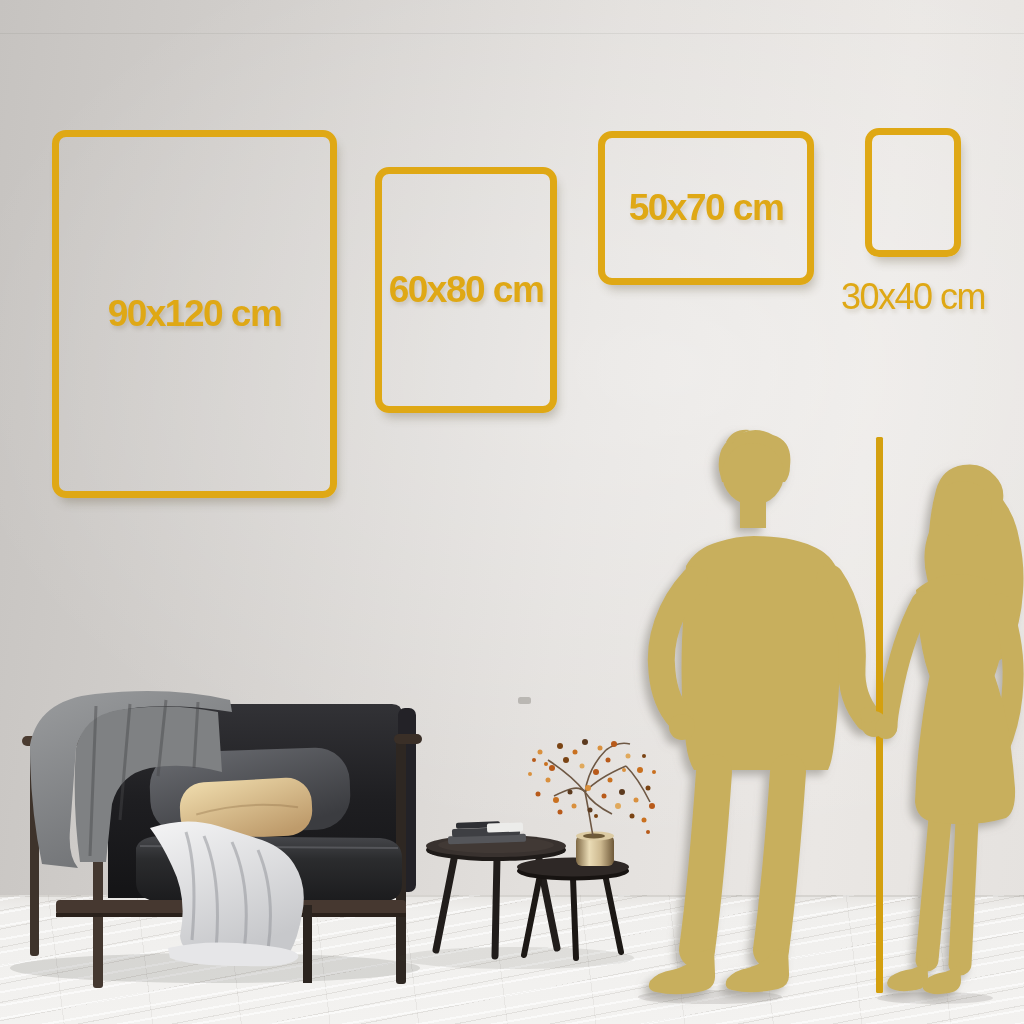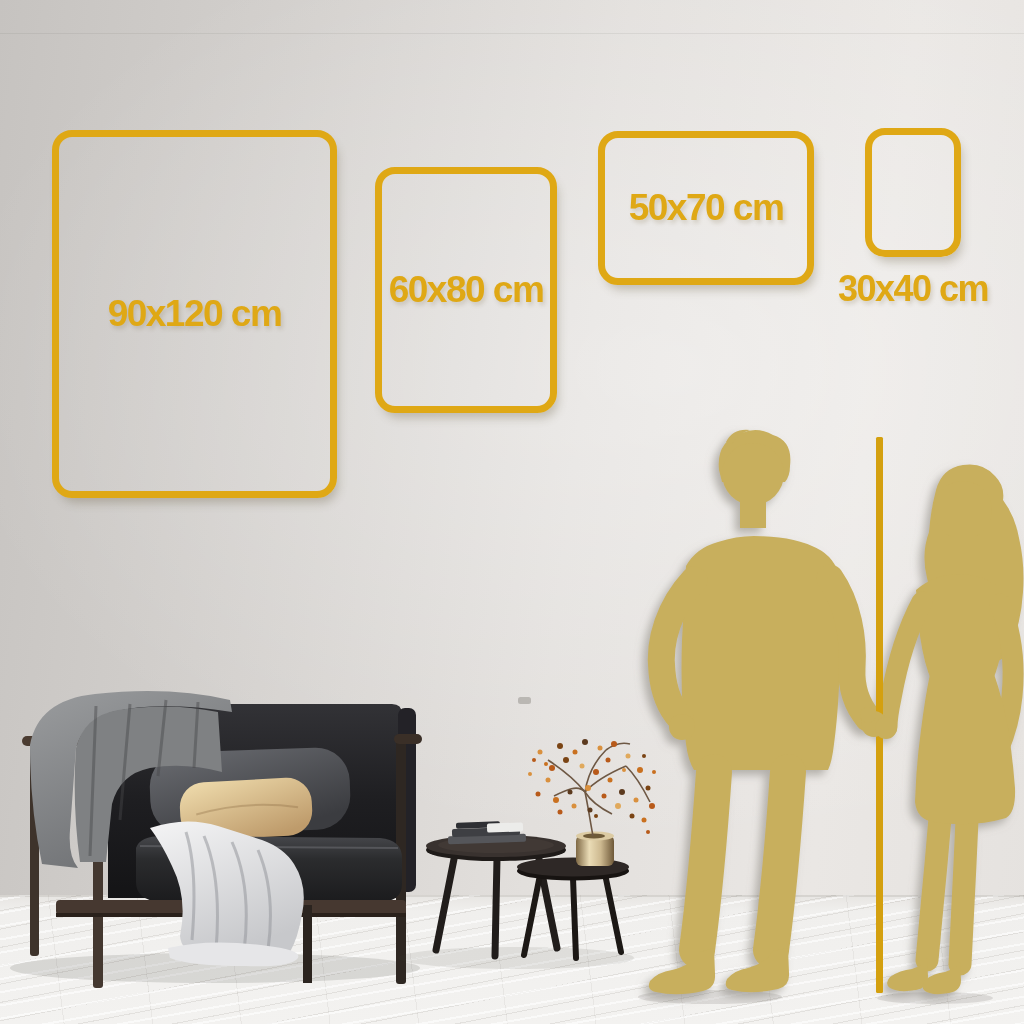--- a/index.html
+++ b/index.html
@@ -25,35 +25,35 @@
       repeating-linear-gradient(349deg, rgba(140,134,126,0.16) 0 1px, rgba(140,134,126,0) 1px 18px),
       repeating-linear-gradient(263deg, rgba(120,114,106,0.09) 0 1px, rgba(120,114,106,0) 1px 88px),
       linear-gradient(180deg,#E7E5E2 0,#F0EFED 16px,#F3F2F0 100%);
   }
   .floor::before{
     content:"";position:absolute;left:0;top:0;width:100%;height:2px;
     background:rgba(90,84,76,0.12);
   }
   
   .frame{
-    position:absolute;border:7px solid #DFA815;border-radius:20px;
+    position:absolute;border:7px solid #DFA815;border-radius:14px;
     box-shadow:4px 8px 10px -3px rgba(100,88,60,0.30);
     display:flex;align-items:center;justify-content:center;
   }
   .size-label{
     color:#DFA815;font-weight:bold;font-size:37px;letter-spacing:-1.5px;
     text-shadow:2px 3px 4px rgba(120,100,60,0.22);white-space:nowrap;
   }
   .frame-90x120{left:52px;top:130px;width:271px;height:354px;}
   .frame-60x80{left:375px;top:127px;width:168px;height:232px;margin-top:40px;}
   .frame-50x70{left:598px;top:131px;width:202px;height:140px;}
   .frame-30x40{left:865px;top:128px;width:82px;height:115px;}
   .label-30x40{
-    position:absolute;left:830px;top:268px;width:166px;text-align:center;
-    color:#DFA815;font-weight:bold;font-size:36px;letter-spacing:-1.5px;
+    position:absolute;left:830px;top:276px;width:166px;text-align:center;
+    color:#DFA815;font-weight:normal;font-size:36px;letter-spacing:-1.5px;
     text-shadow:2px 3px 4px rgba(120,100,60,0.22);white-space:nowrap;
   }
   
   .height-label{
     position:absolute;left:876px;top:399px;transform:translateX(-50%);
     color:#DFA815;font-weight:bold;font-size:36px;letter-spacing:-1.5px;
     text-shadow:2px 3px 4px rgba(120,100,60,0.22);white-space:nowrap;
   }
   .scene-svg{position:absolute;left:0;top:0;width:1024px;height:1024px;}
 </style>

